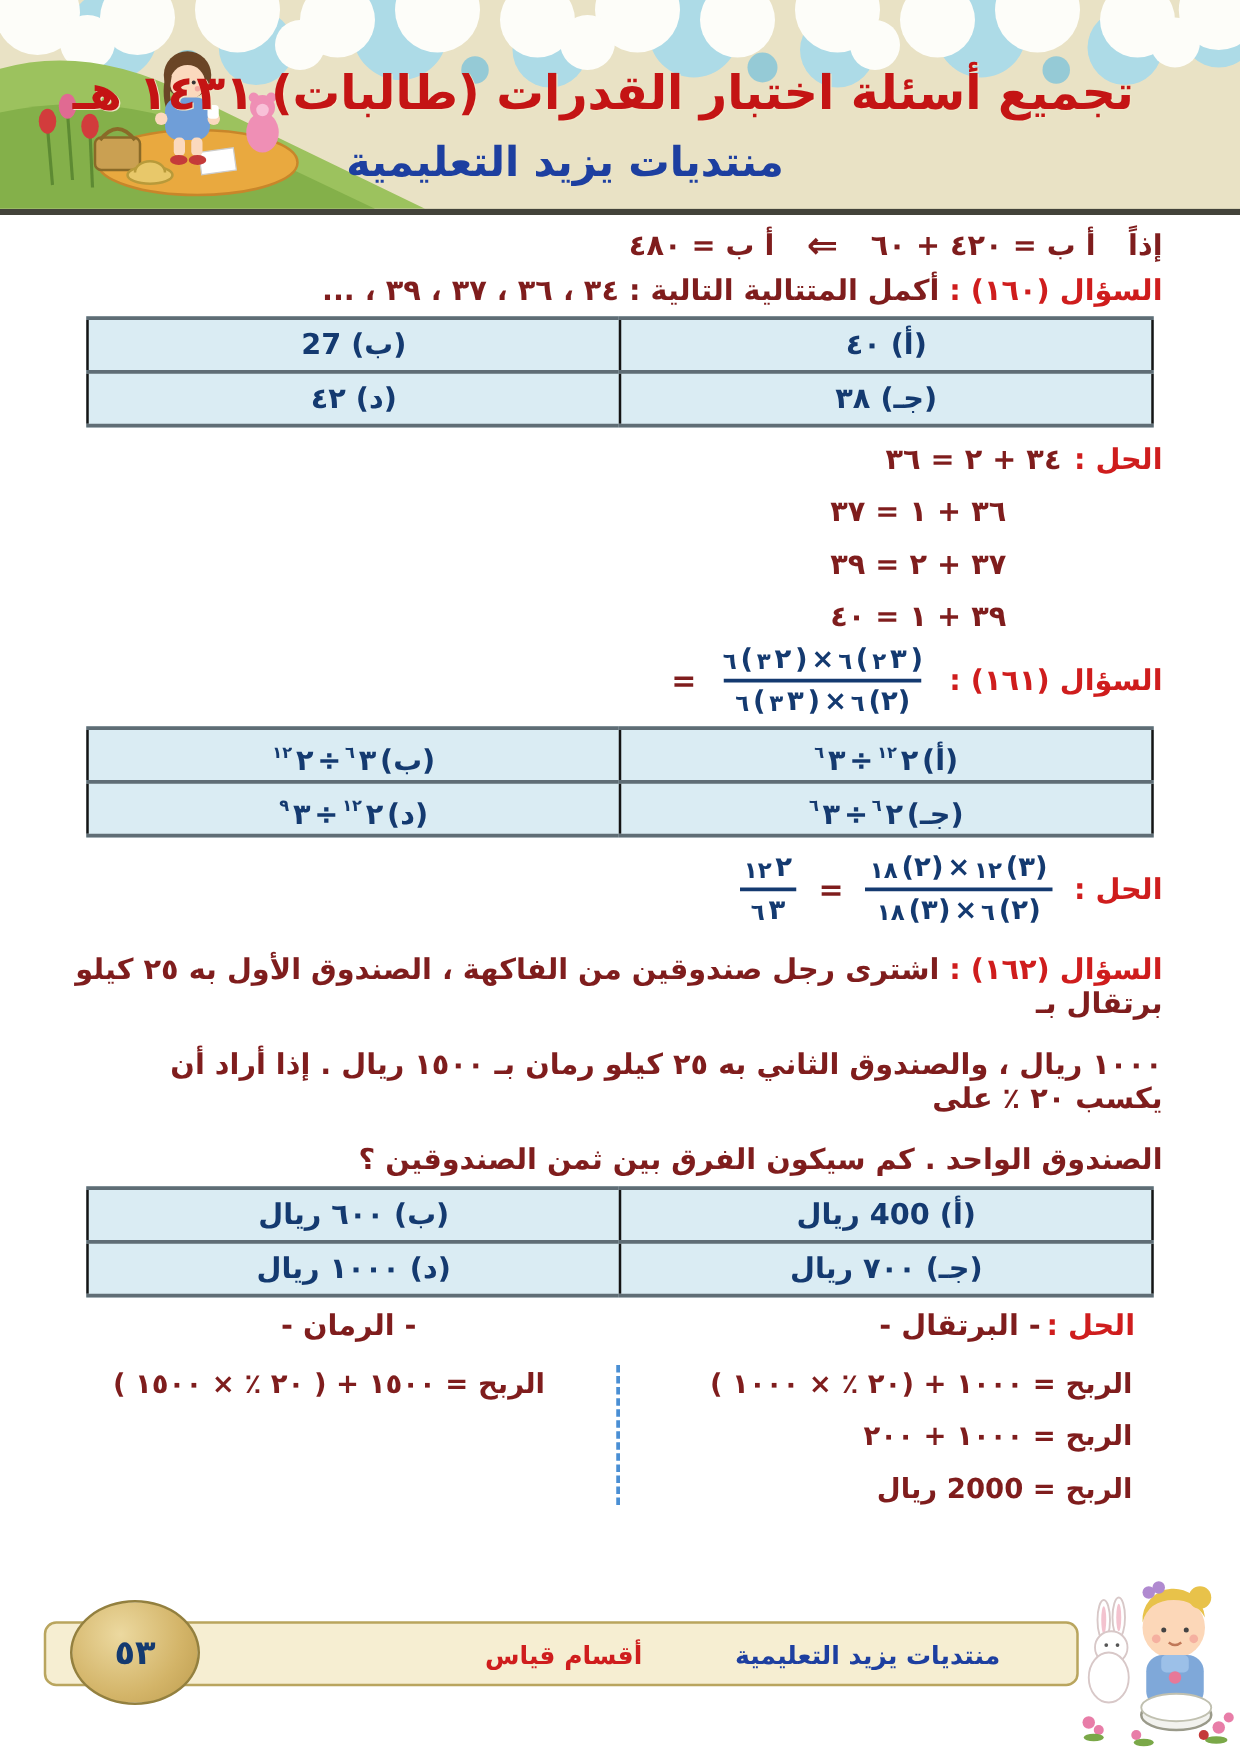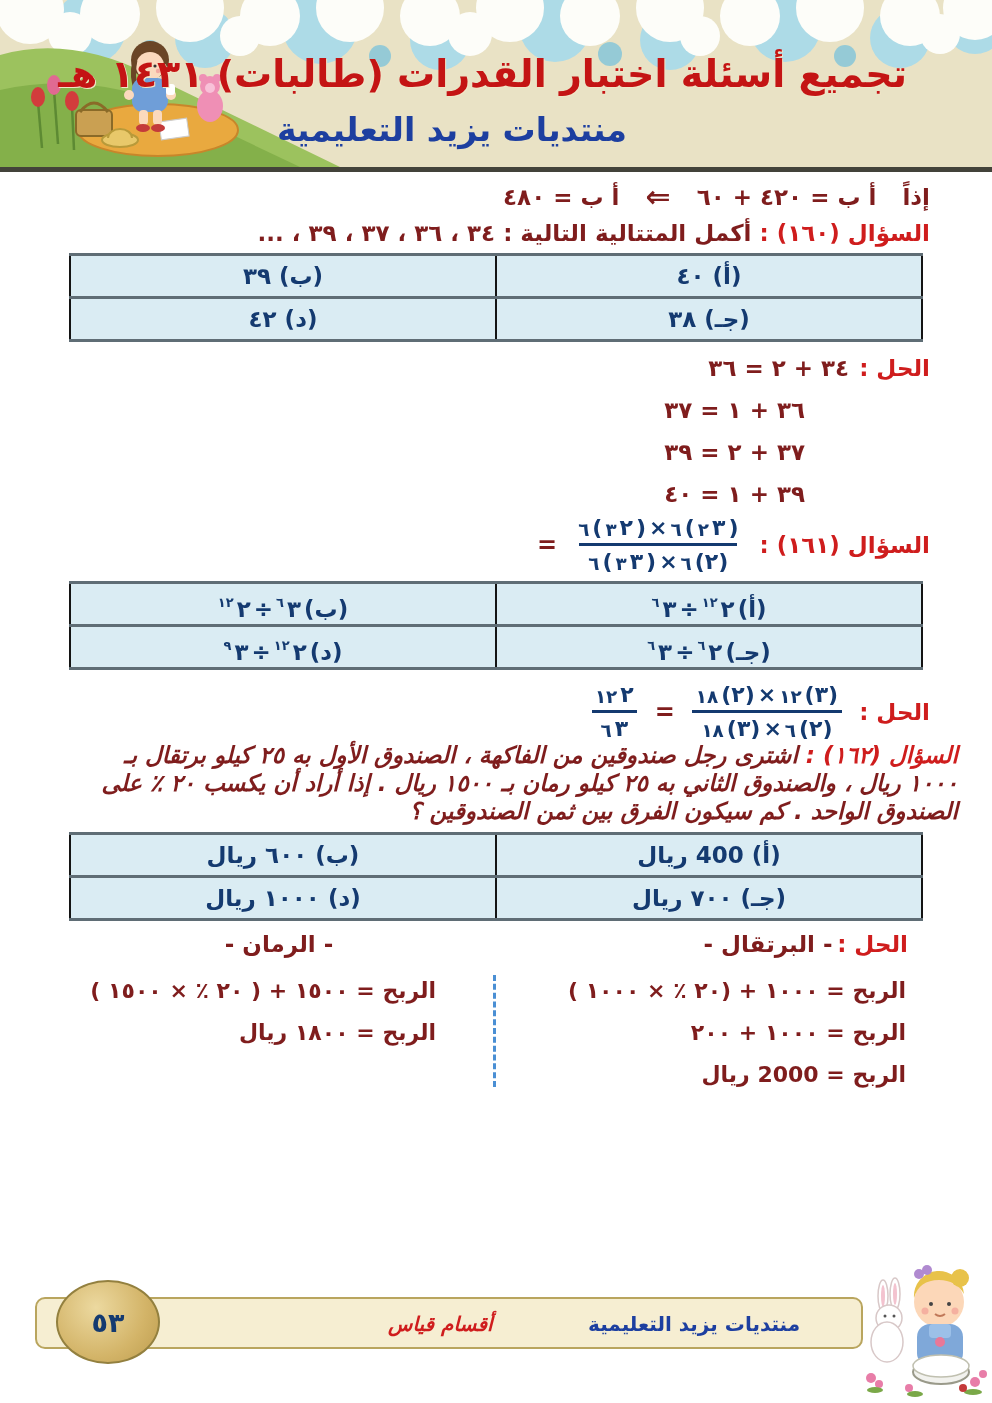--- a/index.html
+++ b/index.html
@@ -57,21 +57,21 @@
   .tok-row sup, .tok-row span { line-height: 26px; }
   .tok-row sup { font-size: 13px; line-height: 13px; margin-bottom: 13px; }
   
   .frac { display: inline-flex; flex-direction: column; align-items: center; }
   .frac .fnum { display: inline-flex; direction: ltr; align-items: flex-end; gap: 3px; padding: 0 9px 3px 9px; }
   .frac .fden { display: inline-flex; direction: ltr; align-items: flex-end; gap: 3px; padding: 3px 9px 0 9px; border-top: 3px solid #143a70; }
   .q161-line { margin-top: 8px; gap: 12px; font-size: 22px; }
   .sol161-line { margin-top: 12px; gap: 12px; font-size: 22px; }
   .eqsign { font-size: 24px; }
   
-  .para-line { margin-top: 1px; padding-right: 34px; padding-left: 60px; font-size: 23px; line-height: 27px; font-style: italic; }
+  .para-line { margin-top: 22px; padding-right: 62px; padding-left: 60px; font-size: 23px; line-height: 27px; }
   .para-line:first-of-type { margin-top: 15px; }
   
   .sol162 { position: relative; margin-top: 10px; padding: 0 62px; }
   .sol162-divider {
     position: absolute; top: 44px; left: 493px; height: 112px; width: 0;
     border-left: 3px dashed #4a8fd4;
   }
   .sol162-grid { display: grid; grid-template-columns: 1fr 1fr; direction: rtl; }
   .sol162-header { position: relative; height: 30px; font-size: 23px; }
   .sol162-header .hl { position: absolute; right: 22px; top: 0; }
@@ -88,21 +88,21 @@
     background: #f6eed2; border: 2px solid #b9a55e; border-radius: 10px;
   }
   .footer-circle {
     position: absolute; top: 40px; left: 56px; width: 104px; height: 84px;
     border-radius: 50%;
     background: radial-gradient(circle at 38% 32%, #ecd9a0, #d3b468 60%, #bd9c4e);
     border: 2px solid #93803f;
     display: flex; align-items: center; justify-content: center;
     font-size: 27px; color: #143a70;
   }
-  .footer-qiyas { position: absolute; top: 72px; left: 388px; font-size: 20px; color: #cf1d1d; font-style: italic; }
+  .footer-qiyas { position: absolute; top: 72px; left: 388px; font-size: 20px; color: #cf1d1d; }
   .footer-site { position: absolute; top: 72px; left: 588px; font-size: 20px; color: #1d3fa0; }
   .footer-art { position: absolute; top: 0; right: 0; width: 135px; height: 160px; }
 </style>
 </head>
 <body>
 
 <div class="header">
   <svg width="992" height="167" viewBox="0 0 992 167">
     <rect width="992" height="167" fill="#e9e2c5"></rect>
 
@@ -207,21 +207,21 @@
 
   <div class="rowline q-line">
     <span class="red">السؤال (١٦٠) :</span>
     <span class="navy">أكمل المتتالية التالية : ٣٤ ، ٣٦ ، ٣٧ ، ٣٩ ، ...</span>
   </div>
 
   <table class="answer-table">
     <tbody>
         <tr>
       <td>(أ) ٤٠</td>
-      <td>(ب) ٣٩</td>
+      <td>(ب) 27</td>
     </tr>
     <tr>
       <td>(جـ) ٣٨</td>
       <td>(د) ٤٢</td>
     </tr>
   </tbody>
     </table>
 
   <div class="rowline sol160-first">
     <span class="red">الحل :</span>
@@ -363,21 +363,20 @@
         </div>
         <div class="eqrow navy">الربح = ١٠٠٠ + (٢٠ ٪ × ١٠٠٠ )</div>
         <div class="eqrow navy">الربح = ١٠٠٠ + ٢٠٠</div>
         <div class="eqrow navy">الربح = 2000 ريال</div>
       </div>
       <div class="col-left">
         <div class="sol162-header left-col">
           <span class="ct navy">- الرمان -</span>
         </div>
         <div class="eqrow navy">الربح = ١٥٠٠ + ( ٢٠ ٪ × ١٥٠٠ )</div>
-        <div class="eqrow navy">الربح = ١٨٠٠ ريال</div>
       </div>
     </div>
   </div>
 
 </div>
 
 <div class="footer">
   <div class="footer-bar"></div>
   <div class="footer-qiyas">أقسام قياس</div>
   <div class="footer-site">منتديات يزيد التعليمية</div>

